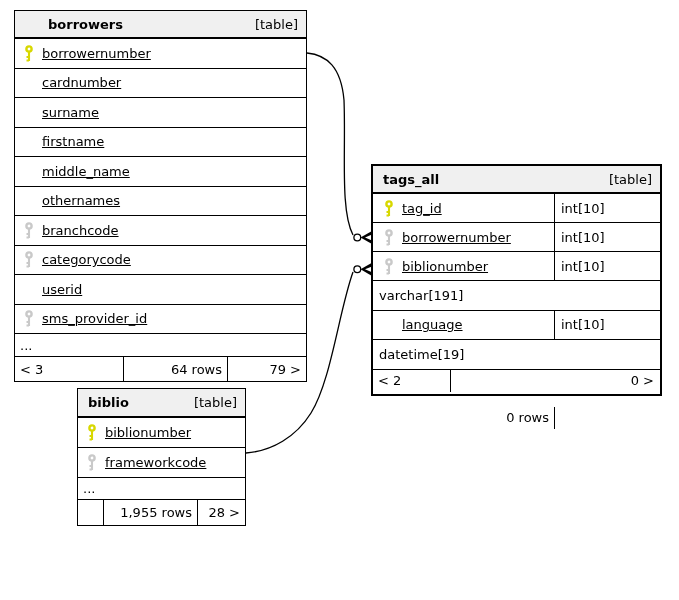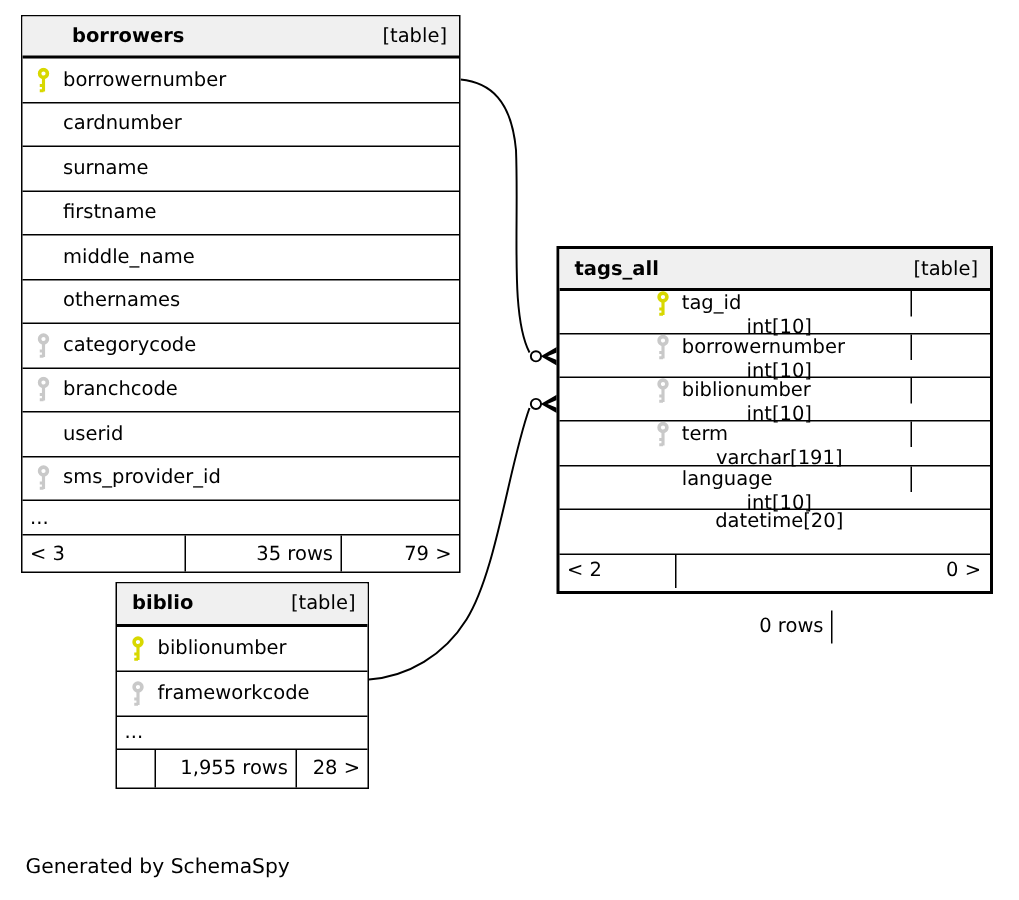--- a/index.html
+++ b/index.html
@@ -17,21 +17,21 @@
   .ttag{font-weight:normal;}
 
   .row{display:flex;align-items:center;border-bottom:1px solid #000;box-sizing:border-box;}
   .row.noline{border-bottom:none;}
 
   .key{width:10px;height:17px;margin-left:9px;margin-right:8px;flex:0 0 10px;}
   .key svg{display:block;}
   .key.pk{color:#d8d800;}
   .key.fk{color:#c9c9c9;}
 
-  .cname{white-space:nowrap;}
+  .cname{white-space:nowrap;text-decoration:underline;}
   .ellipsis-row{display:flex;align-items:center;padding-left:5px;box-sizing:border-box;}
 
   .tfoot{display:flex;border-top:1px solid #000;box-sizing:border-box;}
   .fc{display:flex;align-items:center;box-sizing:border-box;height:100%;}
   .fc.div{border-right:1px solid #000;}
   .fc.right{justify-content:flex-end;padding-right:5px;}
   .fc.left{justify-content:flex-start;padding-left:5px;}
 
   
   .t-borrowers{left:14px;top:10px;width:293px;height:372px;}
@@ -39,21 +39,21 @@
   .t-borrowers .row{height:29.5px;}
   .t-borrowers .ellipsis-row{height:22px;}
   .t-borrowers .tfoot{height:25px;}
   .t-borrowers .fc1{width:109px;}
   .t-borrowers .fc2{width:104px;}
   .t-borrowers .fc3{flex:1;}
 
   
   .t-tags{left:371px;top:164px;width:291px;height:232px;}
   .t-tags .thead{height:28px;}
-  .t-tags .row{height:29.17px;flex-direction:column;}
+  .t-tags .row{height:29.17px;}
   .t-tags .namecell{display:flex;align-items:center;width:182px;border-right:1px solid #000;
                     height:100%;box-sizing:border-box;}
   .t-tags .typecell{padding-left:6px;white-space:nowrap;}
   .t-tags .key{margin-left:11px;}
   .t-tags .tfoot{height:23px;}
   .t-tags .fc1{width:78px;}
   .t-tags .fc2{width:104px;margin-top:37px;}
   .t-tags .fc3{flex:1;padding-right:6px;}
 
   
@@ -122,30 +122,30 @@
       <span class="key none"></span>
       <span class="cname">othernames</span>
     </div>
     <div class="row">
       <span class="key fk">
           <svg width="10" height="17" viewBox="0 0 10 17">
             <circle cx="5" cy="4" r="2.6" fill="none" stroke="currentColor" stroke-width="2.4"></circle>
             <path d="M5,6.5 L5,16 M5,12 L2.5,12 M5,15.5 L2.5,15.5" stroke="currentColor" stroke-width="2.1" fill="none"></path>
           </svg>
         </span>
+      <span class="cname">branchcode</span>
+    </div>
+    <div class="row">
+      <span class="key fk">
+          <svg width="10" height="17" viewBox="0 0 10 17">
+            <circle cx="5" cy="4" r="2.6" fill="none" stroke="currentColor" stroke-width="2.4"></circle>
+            <path d="M5,6.5 L5,16 M5,12 L2.5,12 M5,15.5 L2.5,15.5" stroke="currentColor" stroke-width="2.1" fill="none"></path>
+          </svg>
+        </span>
       <span class="cname">categorycode</span>
-    </div>
-    <div class="row">
-      <span class="key fk">
-          <svg width="10" height="17" viewBox="0 0 10 17">
-            <circle cx="5" cy="4" r="2.6" fill="none" stroke="currentColor" stroke-width="2.4"></circle>
-            <path d="M5,6.5 L5,16 M5,12 L2.5,12 M5,15.5 L2.5,15.5" stroke="currentColor" stroke-width="2.1" fill="none"></path>
-          </svg>
-        </span>
-      <span class="cname">branchcode</span>
     </div>
     <div class="row">
       <span class="key none"></span>
       <span class="cname">userid</span>
     </div>
     <div class="row">
       <span class="key fk">
           <svg width="10" height="17" viewBox="0 0 10 17">
             <circle cx="5" cy="4" r="2.6" fill="none" stroke="currentColor" stroke-width="2.4"></circle>
             <path d="M5,6.5 L5,16 M5,12 L2.5,12 M5,15.5 L2.5,15.5" stroke="currentColor" stroke-width="2.1" fill="none"></path>
@@ -154,21 +154,21 @@
       <span class="cname">sms_provider_id</span>
     </div>
     <div class="ellipsis-row noline">
       <span>...</span>
     </div>
     <div class="tfoot">
       <div class="fc fc1 left div">
           <span>&lt; 3</span>
         </div>
       <div class="fc fc2 right div">
-          <span>35 rows</span>
+          <span>64 rows</span>
         </div>
       <div class="fc fc3 right">
           <span>79 &gt;</span>
         </div>
     </div>
   </div>
 
   <div class="tbl focus t-tags">
     <div class="thead">
       <span class="tname">tags_all</span>
@@ -204,40 +204,31 @@
             <svg width="10" height="17" viewBox="0 0 10 17">
               <circle cx="5" cy="4" r="2.6" fill="none" stroke="currentColor" stroke-width="2.4"></circle>
               <path d="M5,6.5 L5,16 M5,12 L2.5,12 M5,15.5 L2.5,15.5" stroke="currentColor" stroke-width="2.1" fill="none"></path>
             </svg>
           </span>
         <span class="cname">biblionumber</span>
       </div>
       <div class="typecell">int[10]</div>
     </div>
     <div class="row">
-      <div class="namecell">
-        <span class="key fk">
-            <svg width="10" height="17" viewBox="0 0 10 17">
-              <circle cx="5" cy="4" r="2.6" fill="none" stroke="currentColor" stroke-width="2.4"></circle>
-              <path d="M5,6.5 L5,16 M5,12 L2.5,12 M5,15.5 L2.5,15.5" stroke="currentColor" stroke-width="2.1" fill="none"></path>
-            </svg>
-          </span>
-        <span class="cname">term</span>
-      </div>
       <div class="typecell">varchar[191]</div>
     </div>
     <div class="row">
       <div class="namecell">
         <span class="key none"></span>
         <span class="cname">language</span>
       </div>
       <div class="typecell">int[10]</div>
     </div>
     <div class="row noline">
-      <div class="typecell">datetime[20]</div>
+      <div class="typecell">datetime[19]</div>
     </div>
     <div class="tfoot">
       <div class="fc fc1 left div">
           <span>&lt; 2</span>
         </div>
       <div class="fc fc2 right div">
           <span>0 rows</span>
         </div>
       <div class="fc fc3 right">
           <span>0 &gt;</span>
@@ -277,15 +268,14 @@
         </div>
       <div class="fc fc2 right div">
           <span>1,955 rows</span>
         </div>
       <div class="fc fc3 right">
           <span>28 &gt;</span>
         </div>
     </div>
   </div>
 
-  <div class="caption">Generated by SchemaSpy</div>
 
 </div>
 
 </body></html>

